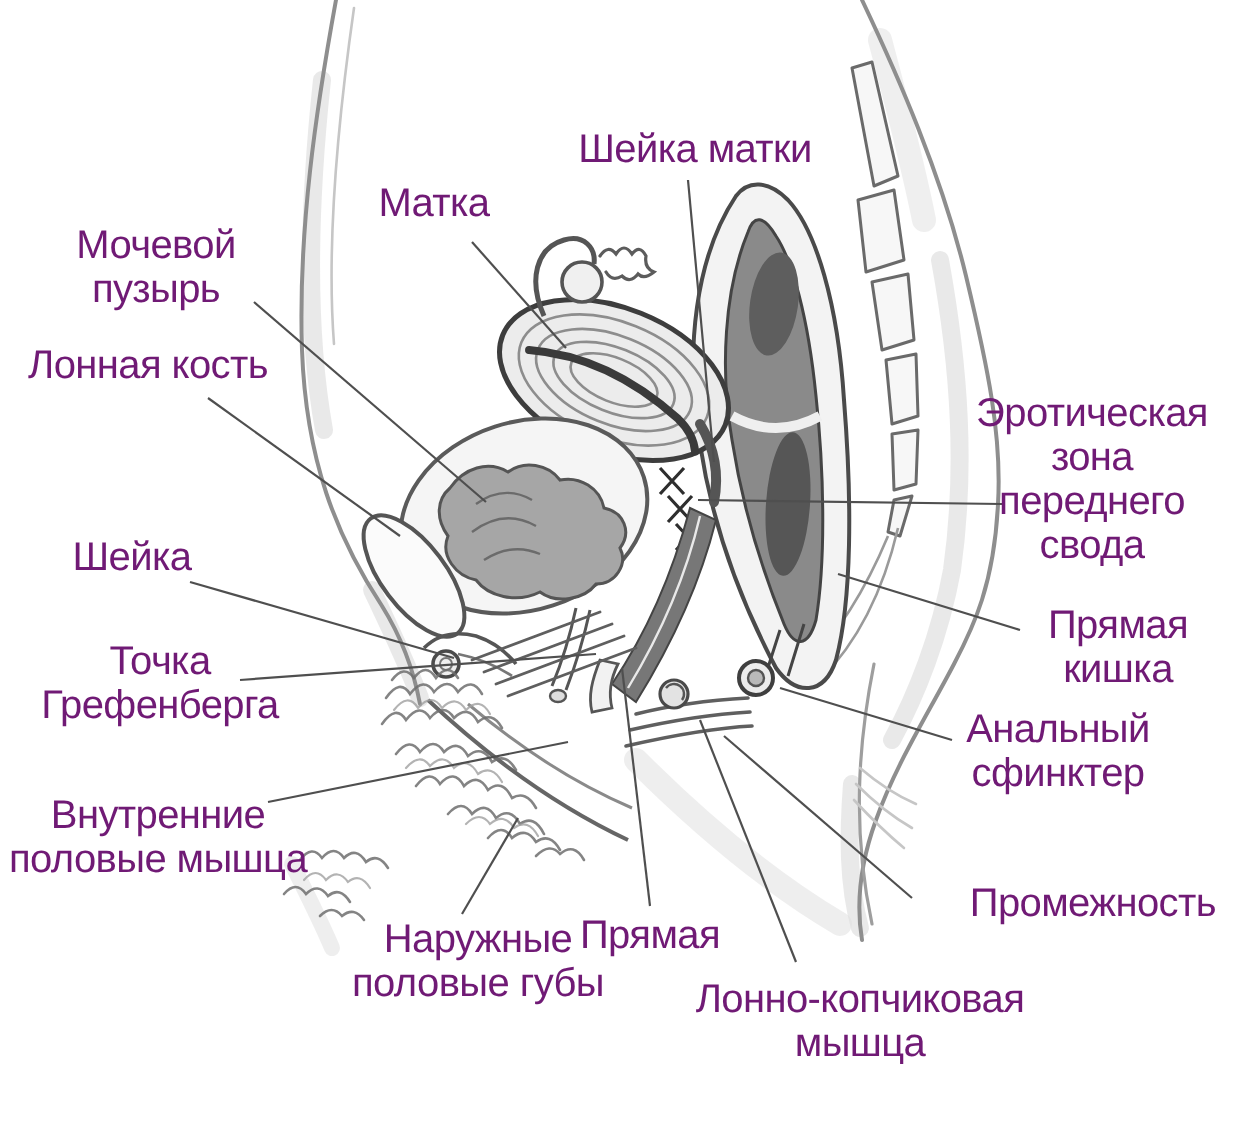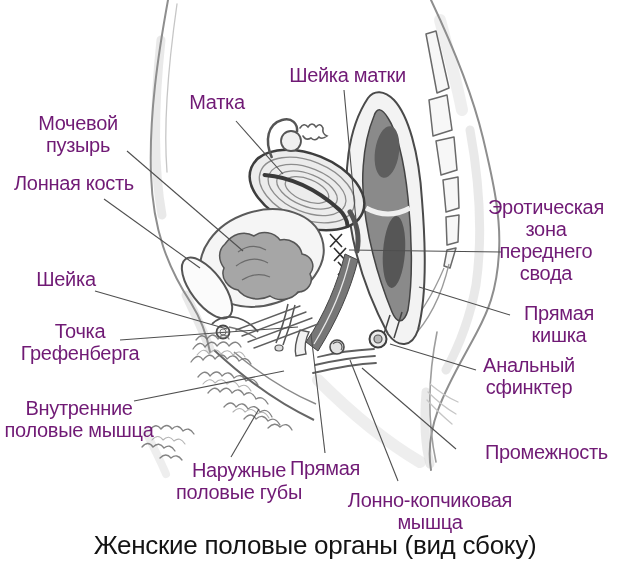--- a/index.html
+++ b/index.html
@@ -204,14 +204,13 @@
       <div class="callout" style="left: 468px; top: 354px; width: 122px; text-align: center;">Анальный
 сфинктер</div>
       <div class="callout" style="left: 500px; top: 302px; width: 118px; text-align: center;">Прямая
 кишка</div>
       <div class="callout" style="left: 483px; top: 196px; width: 126px; text-align: center;">Эротическая
 зона
 переднего
 свода</div>
     </div>
 
-  <div class="caption">Женские половые органы (вид сбоку)</div>
 </div>
 
 </body></html>

